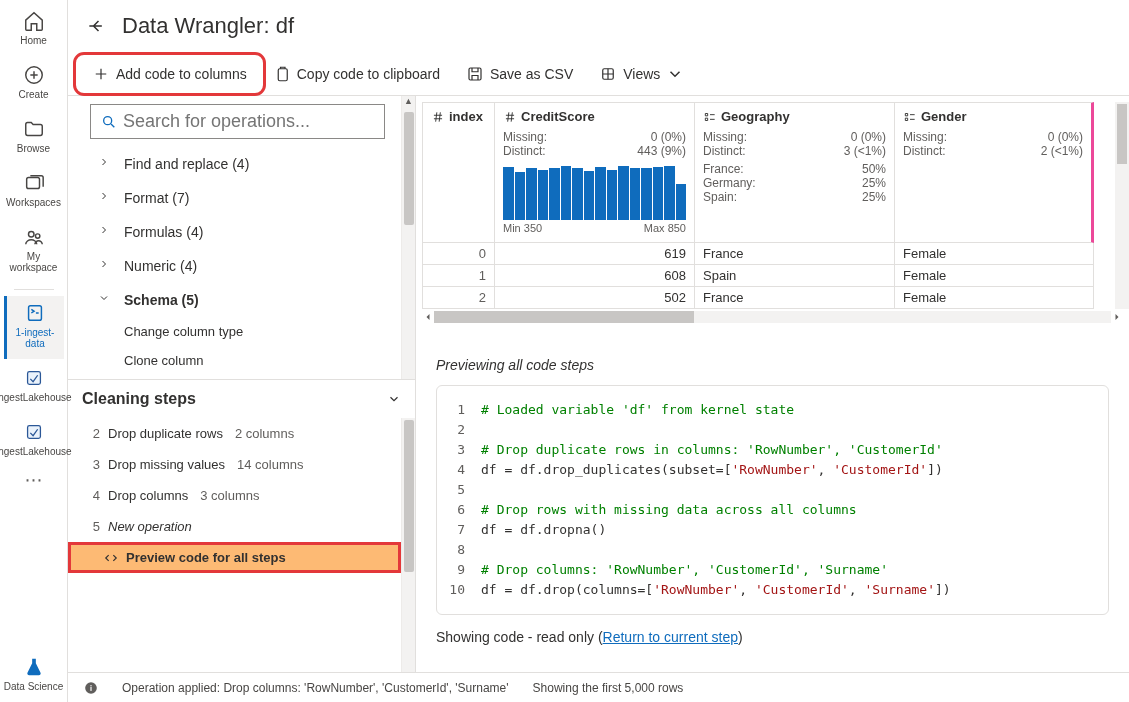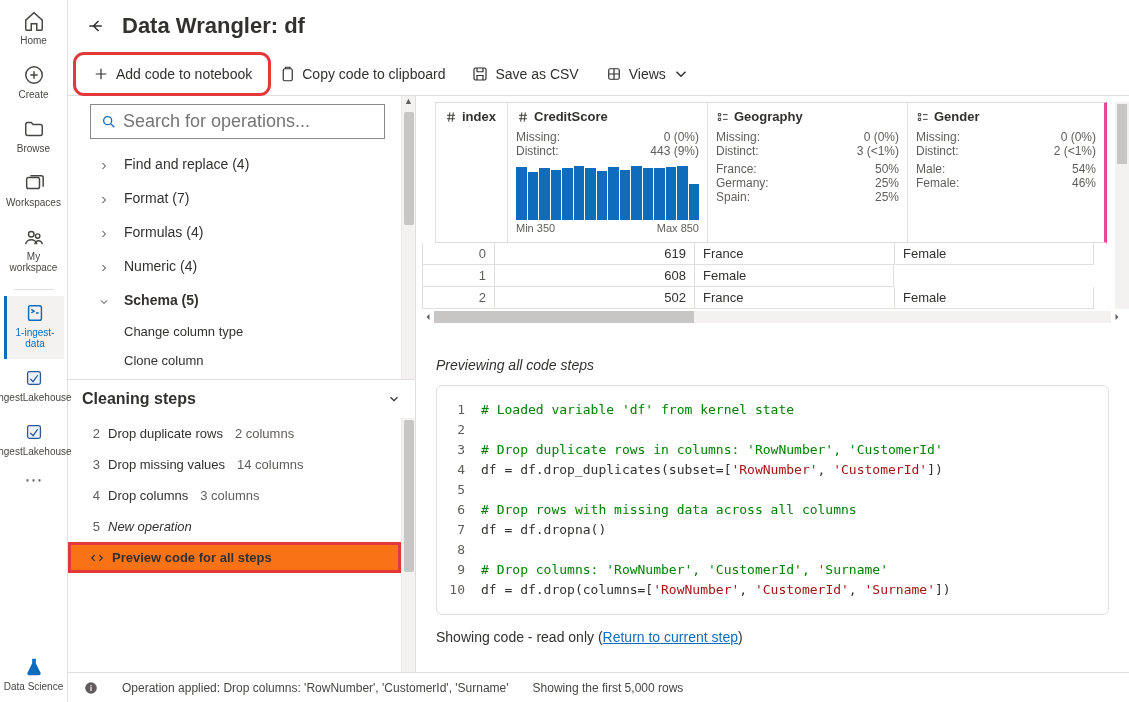--- a/index.html
+++ b/index.html
@@ -43,21 +43,21 @@
 .rail-item span { text-align: center; line-height: 11px; }
 .rail-sep { width: 40px; border-top:1px solid #e1dfdd; margin:4px 0; }
 .rail .more { font-size: 18px; color:#605e5c; height:30px;}
 
 .main { flex:1; display:flex; flex-direction:column; min-width:0; }
 .titlebar {
   display:flex; align-items:center; gap: 10px;
   padding: 10px 14px 10px 12px;
 }
 .backbtn { width:32px;height:32px;display:flex;align-items:center;justify-content:center;cursor:pointer;border-radius:4px;}
-.title { font-size:22px; font-weight:700; }
+.title { font-size:22px; font-weight:400; }
 
 .toolbar {
   display:flex; align-items:center; gap:2px;
   padding: 0 14px 0 12px;
   border-bottom:1px solid #e1dfdd;
   height: 44px;
 }
 .tbtn {
   display:flex; align-items:center; gap:6px;
   padding:6px 12px; cursor:pointer; border-radius:4px;
@@ -81,21 +81,21 @@
 .section-hdr svg{width:14px;height:14px;}
 .ops-body { flex:0 0 auto; max-height:330px; position:relative; padding:4px 16px 4px 22px;}
 .searchbox {
   display:flex; align-items:center; gap:6px;
   border:1px solid #8a8886; padding:6px 10px; margin:4px 0 8px;
   background:#fff;
 }
 .searchbox input{border:none;outline:none;flex:1;font-size:18px;}
 .searchbox svg{width:16px;height:16px;color:#0f6cbd;}
 .opcat {
-  display:flex; align-items:flex-end; gap:14px;
+  display:flex; align-items:flex-start; gap:14px;
   padding:9px 0 9px 8px; cursor:pointer;
   font-size:14px;
 }
 .opcat .chev{width:12px;height:12px;}
 .opcat.expanded .chev{transform:rotate(90deg);}
 .opcat .name{font-weight:400;}
 .opcat.expanded .name{font-weight:600;}
 .opsub { padding:7px 0 7px 34px; font-size:13px; cursor:pointer;}
 .scroll-track {
   position:relative; width:14px; background:#f3f2f1; border-left:1px solid #edebe9;
@@ -107,29 +107,29 @@
 .steps-body{flex:1; overflow:hidden;position:relative;}
 .step-row {
   display:flex; align-items:center; gap:8px;
   padding:8px 14px 8px 22px; font-size:13px;
 }
 .step-row .num{width:10px;text-align:right;color:#605e5c;}
 .step-row .label{}
 .step-row .detail{color:#605e5c;margin-left:4px;}
 .step-row.italic .label{font-style:italic;}
 .step-row.preview {
-  background:#f97316; border-left:3px solid #424242;
+  background:#fdba74; border-left:3px solid #424242;
   outline:3px solid #e3383a; outline-offset:-3px;
-  font-weight:600; padding-left:19px;
+  font-weight:600; padding-left:33px;
 }
 .step-row.preview svg{width:14px;height:14px;}
 
 .right { flex:1; display:flex; flex-direction:column; min-width:0;}
 .gridwrap{flex:0 0 auto; overflow:hidden; position:relative; padding:6px 6px 0 6px;}
-.colheads{display:flex; gap:0;margin-left:13px;}
+.colheads{display:flex; gap:0;}
 .colh {
   flex:0 0 auto; border:1px solid #e1dfdd; border-right:none;
   padding:6px 8px 8px;
   position:relative; min-height:140px;
   display:flex; flex-direction:column;
 }
 .colh:last-child{border-right:3px solid #ec4899;}
 .colh.idx{width:72px;}
 .colh.w200{width:200px;}
 .colh-title{display:flex;align-items:center;gap:4px;font-weight:600;font-size:13px;margin-bottom:6px;}
@@ -256,21 +256,21 @@
         </svg>
     </div>
     <div class="title">Data Wrangler: df</div>
   </div>
 
   <div class="toolbar">
     <div class="tbtn highlight">
       <svg viewBox="0 0 24 24" stroke="currentColor" fill="none" stroke-width="1.6">
           <path d="M12 5v14M5 12h14"></path>
         </svg>
-      <span>Add code to notebook</span>
+      <span>Add code to columns</span>
     </div>
     <div class="tbtn">
       <svg viewBox="0 0 24 24" stroke="currentColor" fill="none" stroke-width="1.6">
           <rect x="7" y="5" width="12" height="16" rx="2"></rect>
           <path d="M10 5V3h6v2"></path>
         </svg>
       <span>Copy code to clipboard</span>
     </div>
     <div class="tbtn">
       <svg viewBox="0 0 24 24" stroke="currentColor" fill="none" stroke-width="1.6">
@@ -461,42 +461,33 @@
                   <path d="M4 6h4v4H4zM4 14h4v4H4zM12 8h8M12 16h8"></path>
                 </svg> Gender</div>
               <div class="stat-line">
                 <span>Missing:</span>
                 <span>0 (0%)</span>
               </div>
               <div class="stat-line">
                 <span>Distinct:</span>
                 <span>2 (&lt;1%)</span>
               </div>
-              <div class="catlist">
-                <div class="stat-line">
-                  <span>Male:</span>
-                  <span>54%</span>
-                </div>
-                <div class="stat-line">
-                  <span>Female:</span>
-                  <span>46%</span>
-                </div>
-              </div>
             </div>
           </div>
         <div class="datarows" id="datarows">
             <div class="drow">
               <div class="dcell idx" style="width:72px">0</div>
               <div class="dcell num w200" style="width:200px">619</div>
               <div class="dcell w200" style="width:200px">France</div>
               <div class="dcell w200" style="width:200px">Female</div>
             </div>
             <div class="drow">
               <div class="dcell idx" style="width:72px">1</div>
               <div class="dcell num w200" style="width:200px">608</div>
+              <div class="dcell w200" style="width:200px">Spain</div>
               <div class="dcell w200" style="width:200px">Female</div>
             </div>
             <div class="drow">
               <div class="dcell idx" style="width:72px">2</div>
               <div class="dcell num w200" style="width:200px">502</div>
               <div class="dcell w200" style="width:200px">France</div>
               <div class="dcell w200" style="width:200px">Female</div>
             </div>
           </div>
         <div class="vscroll">

